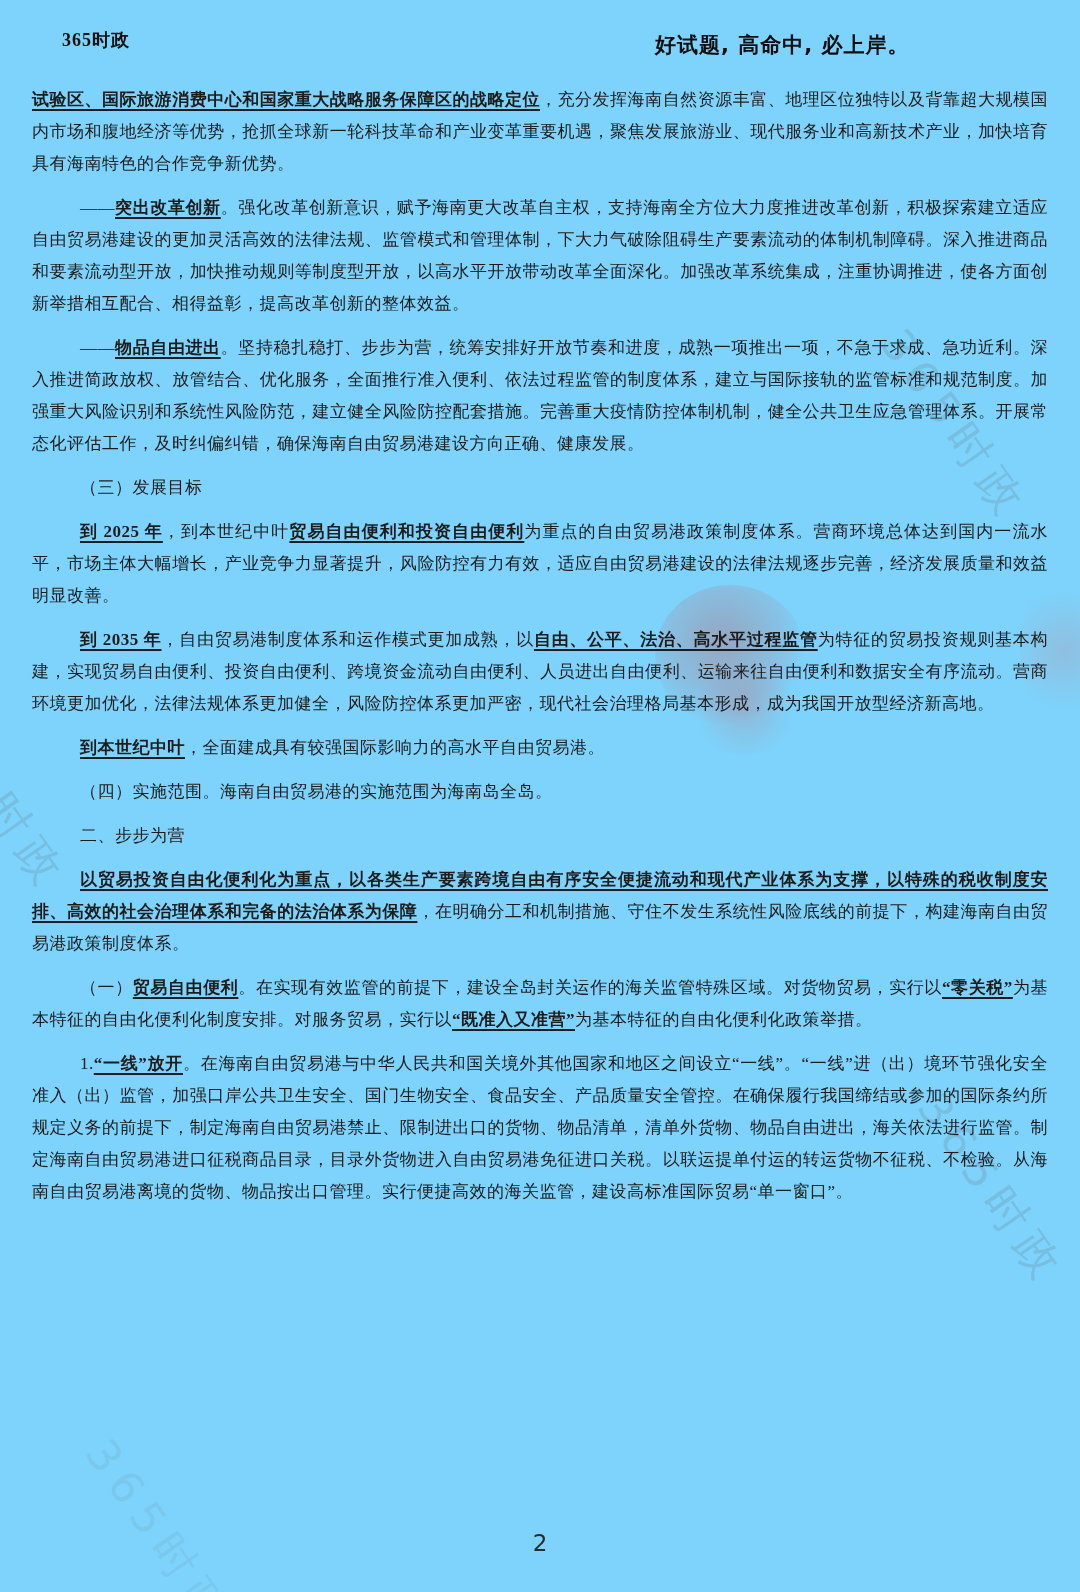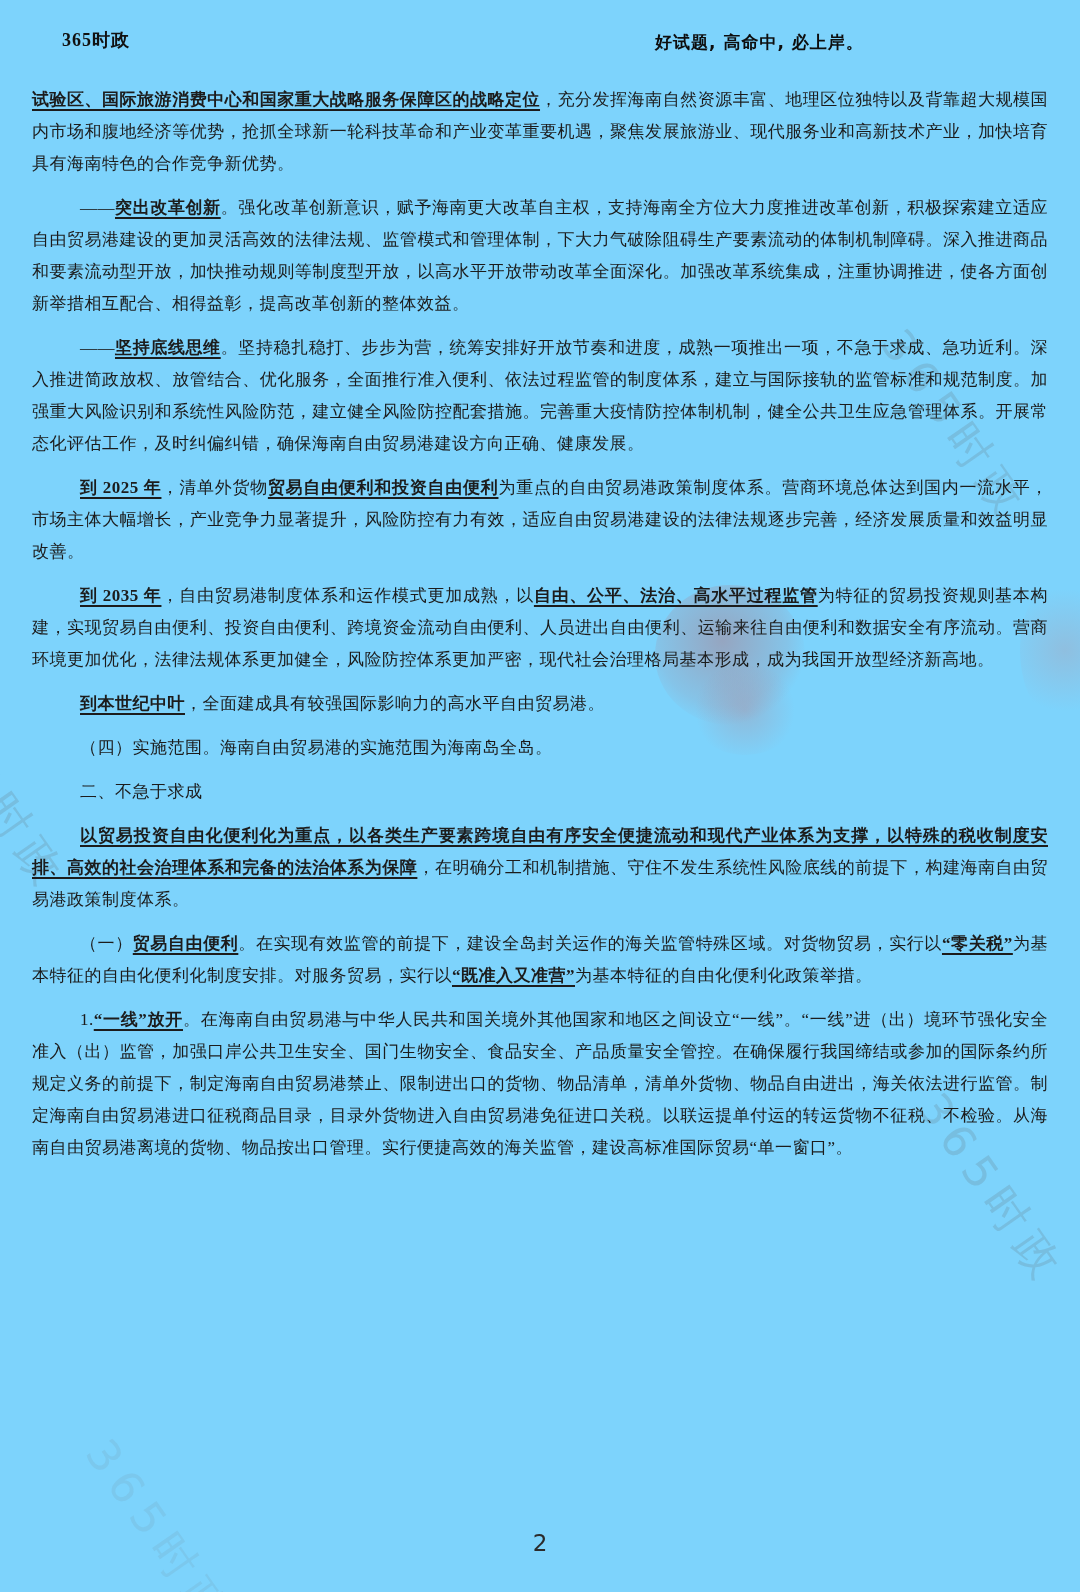--- a/index.html
+++ b/index.html
@@ -18,21 +18,21 @@
     left: 62px; top: 28px;
     font-size: 18px;
     font-weight: bold;
     letter-spacing: 1px;
     color: #111;
   }
   .hdr-slogan {
     position: absolute;
     left: 655px; top: 31px;
     font-family: "DejaVu Sans", "Liberation Sans", sans-serif;
-    font-size: 17px;
+    font-size: 21px;
     font-weight: bold;
     letter-spacing: 1px;
     color: #0d0d0d;
   }
   
   .doc-body {
     position: absolute;
     left: 32px; top: 84px;
     width: 1016px;
     font-size: 17px;
@@ -107,26 +107,27 @@
   <div class="wm wm3">365时政</div>
   <div class="wm wm4">365时政</div>
 
   <div class="stamp stamp1"></div>
   <div class="stamp stamp2"></div>
   <div class="stamp stamp3"></div>
 
   <div class="doc-body">
       <p class=""><span class="em">试验区、国际旅游消费中心和国家重大战略服务保障区的战略定位</span><span class="plain">，充分发挥海南自然资源丰富、地理区位独特以及背靠超大规模国内市场和腹地经济等优势，抢抓全球新一轮科技革命和产业变革重要机遇，聚焦发展旅游业、现代服务业和高新技术产业，加快培育具有海南特色的合作竞争新优势。</span></p>
       <p class="indent"><span class="plain">——</span><span class="em">突出改革创新</span><span class="plain">。强化改革创新意识，赋予海南更大改革自主权，支持海南全方位大力度推进改革创新，积极探索建立适应自由贸易港建设的更加灵活高效的法律法规、监管模式和管理体制，下大力气破除阻碍生产要素流动的体制机制障碍。深入推进商品和要素流动型开放，加快推动规则等制度型开放，以高水平开放带动改革全面深化。加强改革系统集成，注重协调推进，使各方面创新举措相互配合、相得益彰，提高改革创新的整体效益。</span></p>
-      <p class="indent"><span class="plain">——</span><span class="em">坚持底线思维</span><span class="plain">。坚持稳扎稳打、步步为营，统筹安排好开放节奏和进度，成熟一项推出一项，不急于求成、急功近利。深入推进简政放权、放管结合、优化服务，全面推行准入便利、依法过程监管的制度体系，建立与国际接轨的监管标准和规范制度。加强重大风险识别和系统性风险防范，建立健全风险防控配套措施。完善重大疫情防控体制机制，健全公共卫生应急管理体系。开展常态化评估工作，及时纠偏纠错，确保海南自由贸易港建设方向正确、健康发展。</span></p>
-      <p class="indent"><span class="em">到 2025 年</span><span class="plain">，清单外货物</span><span class="em">贸易自由便利和投资自由便利</span><span class="plain">为重点的自由贸易港政策制度体系。营商环境总体达到国内一流水平，市场主体大幅增长，产业竞争力显著提升，风险防控有力有效，适应自由贸易港建设的法律法规逐步完善，经济发展质量和效益明显改善。</span></p>
+      <p class="indent"><span class="plain">——</span><span class="em">物品自由进出</span><span class="plain">。坚持稳扎稳打、步步为营，统筹安排好开放节奏和进度，成熟一项推出一项，不急于求成、急功近利。深入推进简政放权、放管结合、优化服务，全面推行准入便利、依法过程监管的制度体系，建立与国际接轨的监管标准和规范制度。加强重大风险识别和系统性风险防范，建立健全风险防控配套措施。完善重大疫情防控体制机制，健全公共卫生应急管理体系。开展常态化评估工作，及时纠偏纠错，确保海南自由贸易港建设方向正确、健康发展。</span></p>
+      <p class="indent"><span class="plain">（三）发展目标</span></p>
+      <p class="indent"><span class="em">到 2025 年</span><span class="plain">，到本世纪中叶</span><span class="em">贸易自由便利和投资自由便利</span><span class="plain">为重点的自由贸易港政策制度体系。营商环境总体达到国内一流水平，市场主体大幅增长，产业竞争力显著提升，风险防控有力有效，适应自由贸易港建设的法律法规逐步完善，经济发展质量和效益明显改善。</span></p>
       <p class="indent"><span class="em">到 2035 年</span><span class="plain">，自由贸易港制度体系和运作模式更加成熟，以</span><span class="em">自由、公平、法治、高水平过程监管</span><span class="plain">为特征的贸易投资规则基本构建，实现贸易自由便利、投资自由便利、跨境资金流动自由便利、人员进出自由便利、运输来往自由便利和数据安全有序流动。营商环境更加优化，法律法规体系更加健全，风险防控体系更加严密，现代社会治理格局基本形成，成为我国开放型经济新高地。</span></p>
       <p class="indent"><span class="em">到本世纪中叶</span><span class="plain">，全面建成具有较强国际影响力的高水平自由贸易港。</span></p>
       <p class="indent"><span class="plain">（四）实施范围。海南自由贸易港的实施范围为海南岛全岛。</span></p>
-      <p class="indent"><span class="plain">二、不急于求成</span></p>
+      <p class="indent"><span class="plain">二、步步为营</span></p>
       <p class="indent"><span class="em">以贸易投资自由化便利化为重点，以各类生产要素跨境自由有序安全便捷流动和现代产业体系为支撑，以特殊的税收制度安排、高效的社会治理体系和完备的法治体系为保障</span><span class="plain">，在明确分工和机制措施、守住不发生系统性风险底线的前提下，构建海南自由贸易港政策制度体系。</span></p>
       <p class="indent"><span class="plain">（一）</span><span class="em">贸易自由便利</span><span class="plain">。在实现有效监管的前提下，建设全岛封关运作的海关监管特殊区域。对货物贸易，实行以</span><span class="em">“零关税”</span><span class="plain">为基本特征的自由化便利化制度安排。对服务贸易，实行以</span><span class="em">“既准入又准营”</span><span class="plain">为基本特征的自由化便利化政策举措。</span></p>
       <p class="indent"><span class="plain">1.</span><span class="em">“一线”放开</span><span class="plain">。在海南自由贸易港与中华人民共和国关境外其他国家和地区之间设立“一线”。“一线”进（出）境环节强化安全准入（出）监管，加强口岸公共卫生安全、国门生物安全、食品安全、产品质量安全管控。在确保履行我国缔结或参加的国际条约所规定义务的前提下，制定海南自由贸易港禁止、限制进出口的货物、物品清单，清单外货物、物品自由进出，海关依法进行监管。制定海南自由贸易港进口征税商品目录，目录外货物进入自由贸易港免征进口关税。以联运提单付运的转运货物不征税、不检验。从海南自由贸易港离境的货物、物品按出口管理。实行便捷高效的海关监管，建设高标准国际贸易“单一窗口”。</span></p>
     </div>
 
   <div class="footer-page">2</div>
 
 </div>
 
 </body></html>

